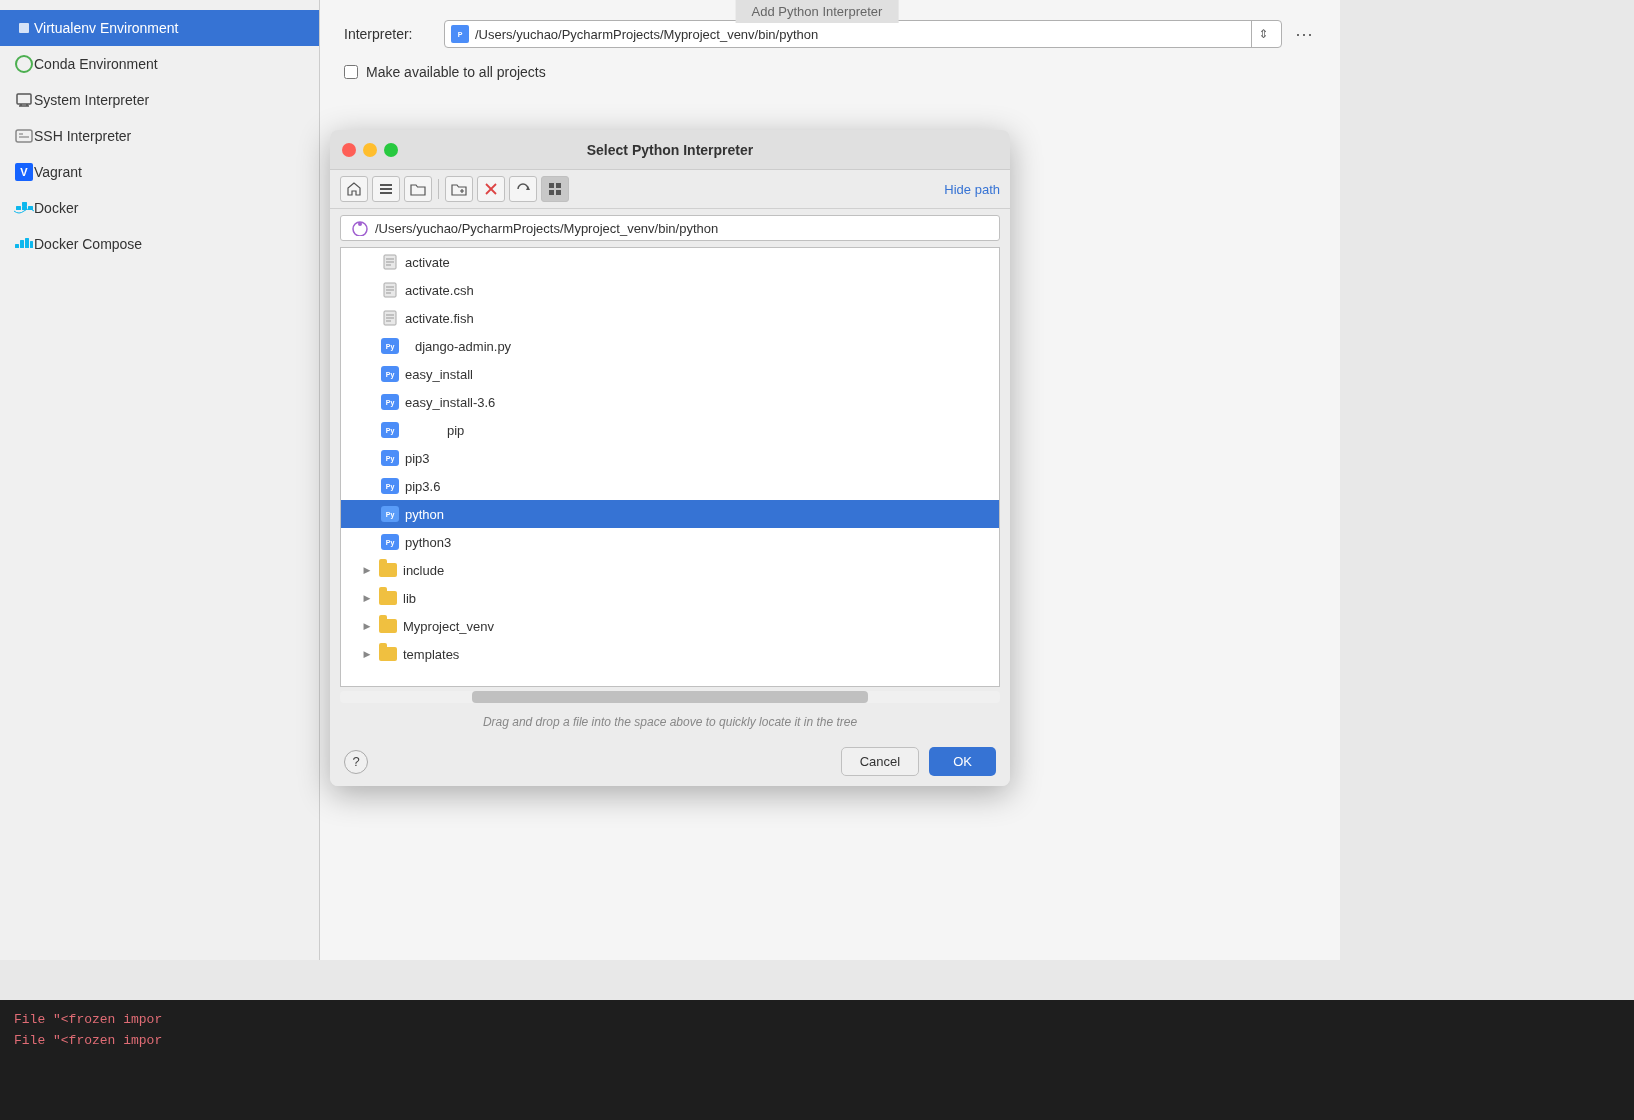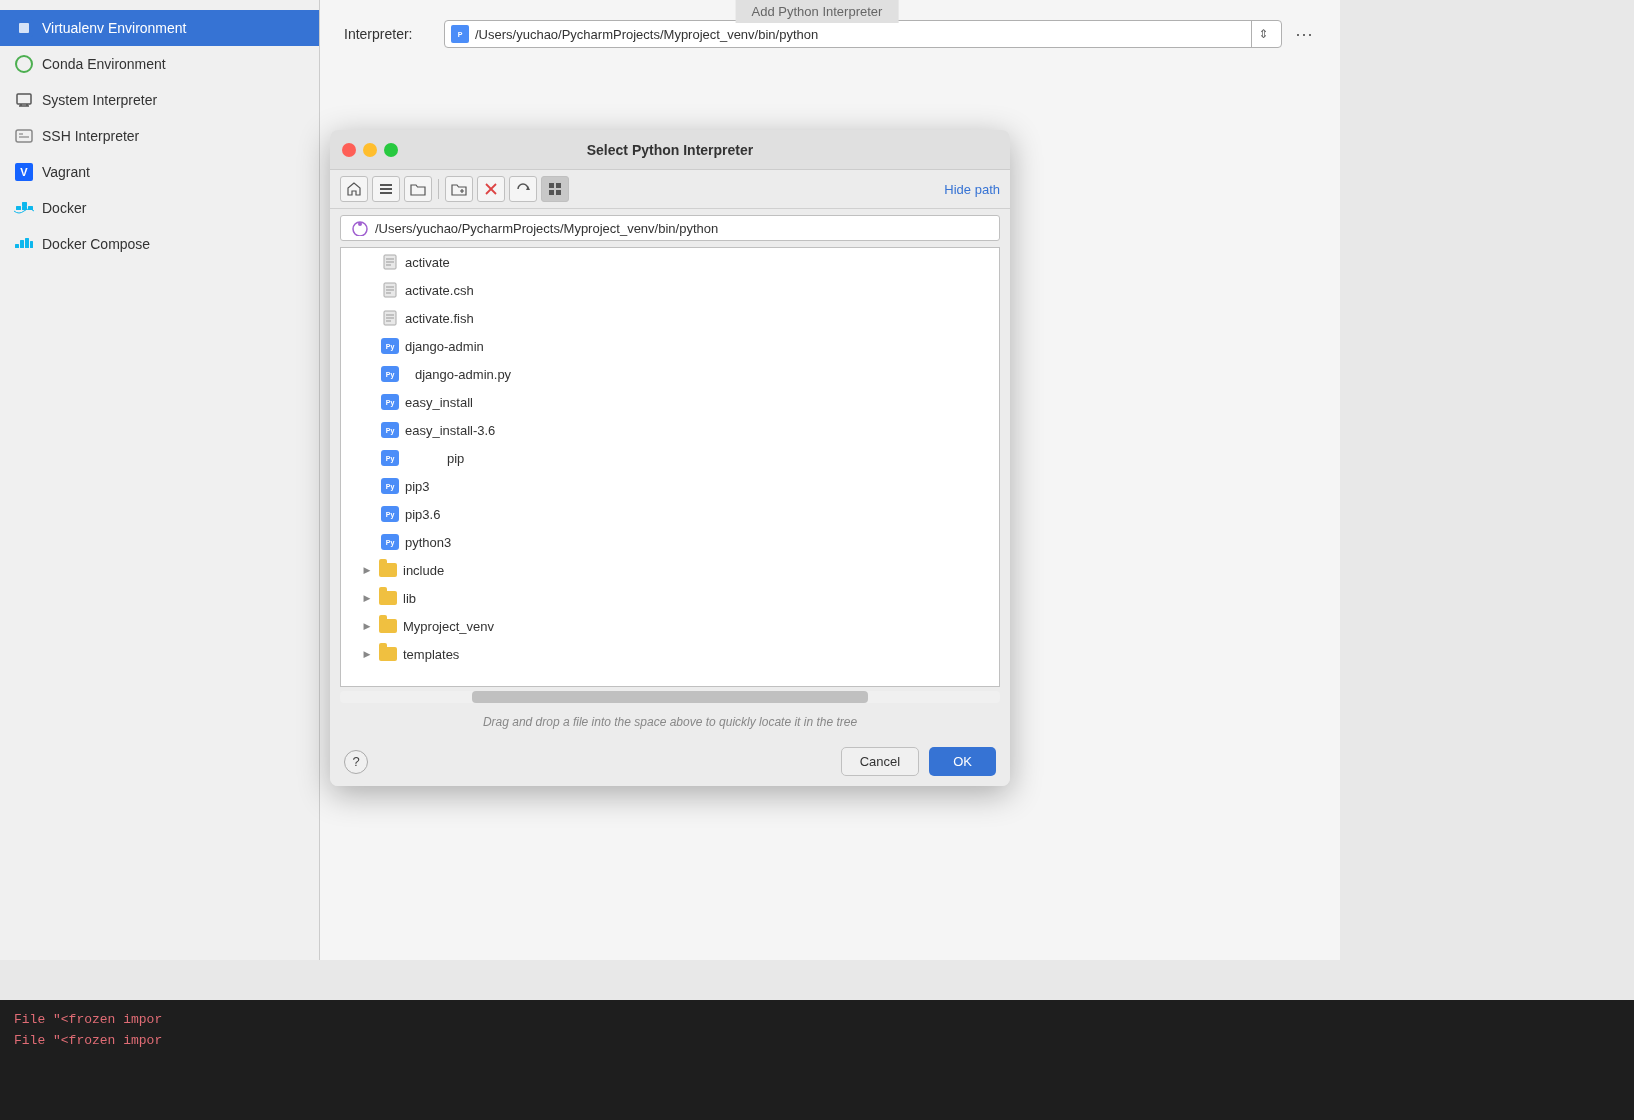--- a/index.html
+++ b/index.html
@@ -32,21 +32,21 @@
       padding-top: 10px;
     }
 
     .sidebar-item {
       display: flex;
       align-items: center;
       padding: 8px 14px;
       cursor: pointer;
       font-size: 14px;
       color: #333;
-      gap: 8px;
+      gap: 0;
     }
 
     .sidebar-item.active {
       background: #3673d4;
       color: white;
     }
 
     .sidebar-item .icon {
       width: 20px;
       height: 20px;
@@ -539,20 +539,24 @@
             <circle cx="6" cy="6" r="5" fill="#4b8df8"></circle>
             <text x="6" y="9" text-anchor="middle" fill="white" font-size="7" font-weight="bold">P</text>
           </svg>
         </div>
         <span style="font-size:13px;">/Users/yuchao/PycharmProjects/Myproject_venv/bin/python</span>
         <div class="dropdown-arrow">⇕</div>
       </div>
       <div class="more-btn">···</div>
     </div>
 
+    <div class="checkbox-row">
+      <input type="checkbox" style="">
+      <span class="checkbox-label">Make available to all projects</span>
+    </div>
   </div>
 </div>
 
 <div class="inner-dialog">
 
   <div class="inner-dialog-titlebar">
     <div class="titlebar-buttons">
       <button class="titlebar-btn btn-close"></button>
       <button class="titlebar-btn btn-minimize"></button>
       <button class="titlebar-btn btn-maximize"></button>
@@ -648,69 +652,69 @@
         <svg width="14" height="16" viewBox="0 0 14 16">
             <rect x="1" y="1" width="12" height="14" rx="1" fill="#e8e8e8" stroke="#aaa" stroke-width="1"></rect>
             <line x1="3" y1="5" x2="11" y2="5" stroke="#999" stroke-width="1"></line>
             <line x1="3" y1="8" x2="11" y2="8" stroke="#999" stroke-width="1"></line>
             <line x1="3" y1="11" x2="8" y2="11" stroke="#999" stroke-width="1"></line>
           </svg>
       </div>
       <span>activate.fish</span>
     </div>
 
+
+    <div class="file-list-item" style="padding-left:40px;gap:16px;">
+      <div class="file-icon">
+        <div style="width:18px;height:16px;background:#4b8df8;border-radius:3px;display:flex;align-items:center;justify-content:center;color:white;font-size:7px;font-weight:bold;">Py</div>
+      </div>
+      <span>django-admin.py</span>
+    </div>
+
     <div class="file-list-item" style="padding-left:40px;">
       <div class="file-icon">
         <div style="width:18px;height:16px;background:#4b8df8;border-radius:3px;display:flex;align-items:center;justify-content:center;color:white;font-size:7px;font-weight:bold;">Py</div>
       </div>
-      <span>django-admin</span>
-    </div>
-
-    <div class="file-list-item" style="padding-left:40px;gap:16px;">
+      <span>easy_install</span>
+    </div>
+
+    <div class="file-list-item" style="padding-left:40px;">
       <div class="file-icon">
         <div style="width:18px;height:16px;background:#4b8df8;border-radius:3px;display:flex;align-items:center;justify-content:center;color:white;font-size:7px;font-weight:bold;">Py</div>
       </div>
-      <span>django-admin.py</span>
+      <span>easy_install-3.6</span>
+    </div>
+
+    <div class="file-list-item" style="padding-left:40px;gap:48px;">
+      <div class="file-icon">
+        <div style="width:18px;height:16px;background:#4b8df8;border-radius:3px;display:flex;align-items:center;justify-content:center;color:white;font-size:7px;font-weight:bold;">Py</div>
+      </div>
+      <span>pip</span>
     </div>
 
     <div class="file-list-item" style="padding-left:40px;">
       <div class="file-icon">
         <div style="width:18px;height:16px;background:#4b8df8;border-radius:3px;display:flex;align-items:center;justify-content:center;color:white;font-size:7px;font-weight:bold;">Py</div>
       </div>
-      <span>easy_install</span>
+      <span>pip3</span>
     </div>
 
     <div class="file-list-item" style="padding-left:40px;">
       <div class="file-icon">
         <div style="width:18px;height:16px;background:#4b8df8;border-radius:3px;display:flex;align-items:center;justify-content:center;color:white;font-size:7px;font-weight:bold;">Py</div>
       </div>
-      <span>easy_install-3.6</span>
-    </div>
-
-    <div class="file-list-item" style="padding-left:40px;gap:48px;">
-      <div class="file-icon">
-        <div style="width:18px;height:16px;background:#4b8df8;border-radius:3px;display:flex;align-items:center;justify-content:center;color:white;font-size:7px;font-weight:bold;">Py</div>
-      </div>
-      <span>pip</span>
-    </div>
-
-    <div class="file-list-item" style="padding-left:40px;">
-      <div class="file-icon">
-        <div style="width:18px;height:16px;background:#4b8df8;border-radius:3px;display:flex;align-items:center;justify-content:center;color:white;font-size:7px;font-weight:bold;">Py</div>
-      </div>
-      <span>pip3</span>
-    </div>
-
-    <div class="file-list-item" style="padding-left:40px;">
-      <div class="file-icon">
-        <div style="width:18px;height:16px;background:#4b8df8;border-radius:3px;display:flex;align-items:center;justify-content:center;color:white;font-size:7px;font-weight:bold;">Py</div>
-      </div>
       <span>pip3.6</span>
     </div>
 
+    <div class="file-list-item selected" style="padding-left:40px;">
+      <div class="file-icon">
+        <div style="width:18px;height:16px;background:#5a9cf8;border-radius:3px;display:flex;align-items:center;justify-content:center;color:white;font-size:7px;font-weight:bold;">Py</div>
+      </div>
+      <span>python</span>
+    </div>
 
     <div class="file-list-item" style="padding-left:40px;">
       <div class="file-icon">
         <div style="width:18px;height:16px;background:#4b8df8;border-radius:3px;display:flex;align-items:center;justify-content:center;color:white;font-size:7px;font-weight:bold;">Py</div>
       </div>
       <span>python3</span>
     </div>
 
     <div class="file-list-item" style="padding-left:20px;">
       <div class="expand-tri">▶</div>

